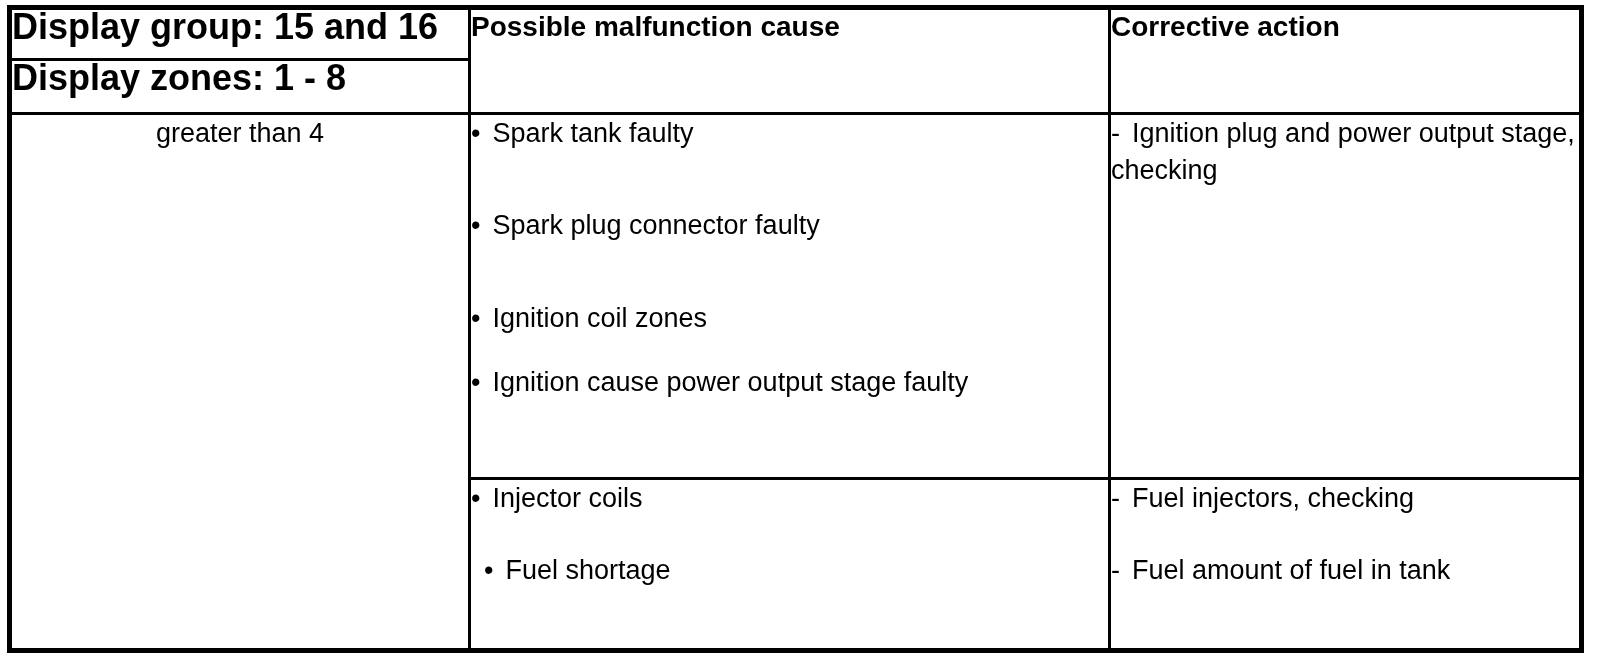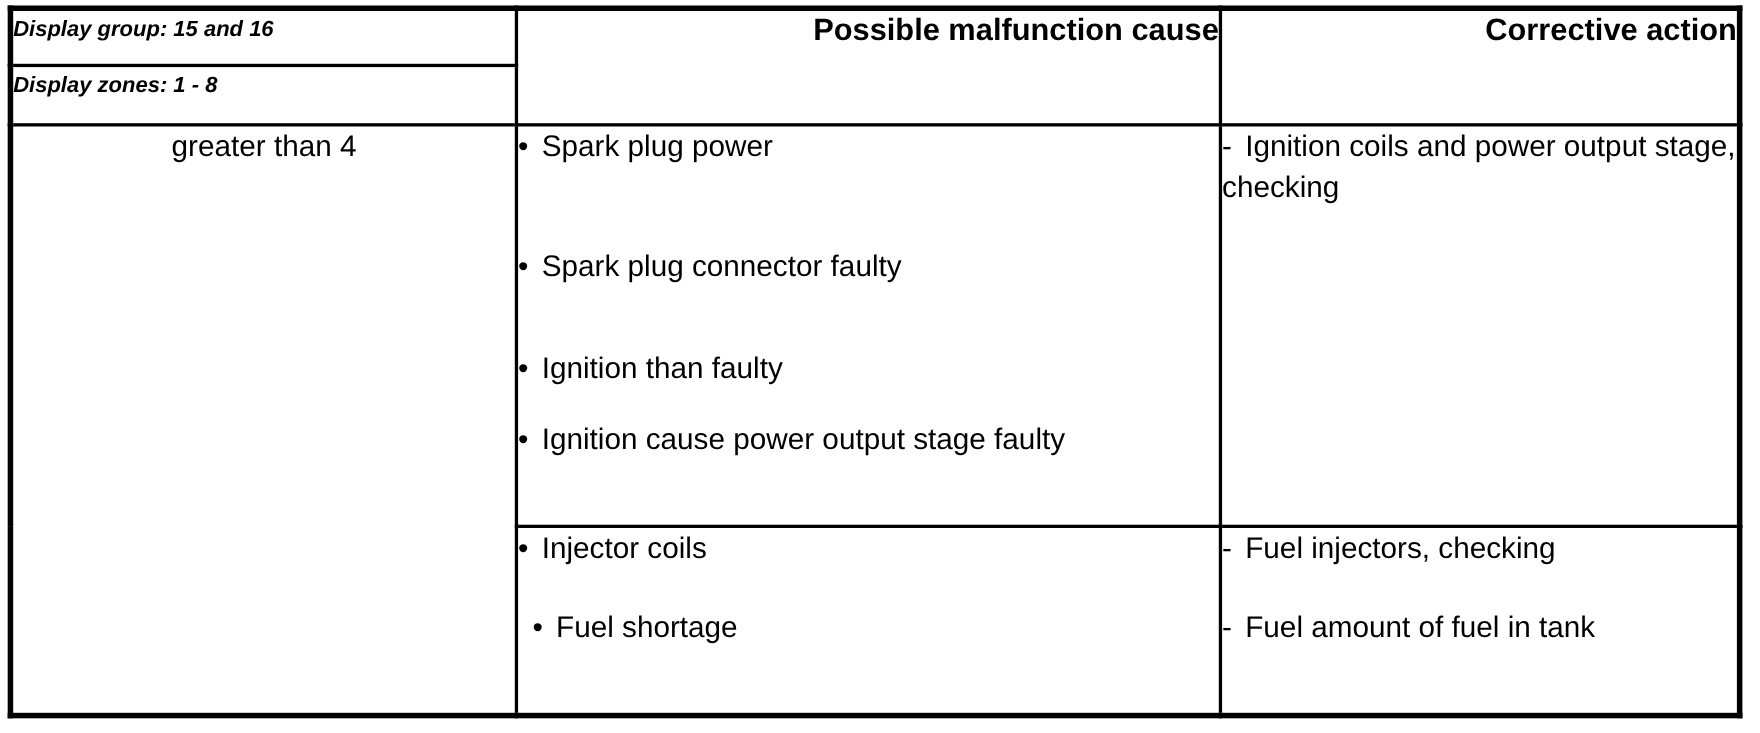--- a/index.html
+++ b/index.html
@@ -25,52 +25,51 @@
     vertical-align: top;
     padding: 0;
     overflow: hidden;
   }
   col.c1 { width: 460px; }
   col.c2 { width: 640px; }
   col.c3 { width: 472px; }
 
   td.hdr-left {
     font-weight: bold;
-    font-size: 20px;
+    font-size: 36px;
     line-height: 34px;
     padding: 8px 6px 4px 10px;
     height: 52px;
     box-sizing: border-box;
-    font-style: italic;
   }
   td.hdr-center {
     font-weight: bold;
     font-size: 28px;
     line-height: 34px;
-    text-align: right;
+    text-align: left;
     padding-top: 7px;
   }
   td.cond-cell {
     font-size: 27px;
     line-height: 37px;
     text-align: center;
     padding-top: 5px;
   }
   td.body-cell {
     font-size: 27px;
     line-height: 37px;
     padding: 4px 12px 0 8px;
   }
   tr.r3 td { height: 362px; }
   tr.r4 td { height: 168px; }
   tr.r2 td { height: 54px; }
 
   .li { white-space: normal; }
   .mark { margin-right: 12px; }
-  .g55 { margin-top: 72px; }
+  .g55 { margin-top: 55px; }
   .g56 { margin-top: 56px; }
   .g27 { margin-top: 27px; }
   .g35 { margin-top: 35px; }
   .indent { padding-left: 13px; }
 </style>
 </head>
 <body>
 
 <div class="wrap">
   <table class="diag">
@@ -85,35 +84,35 @@
       <td class="hdr-center" rowspan="2">Possible malfunction cause</td>
       <td class="hdr-center" rowspan="2">Corrective action</td>
     </tr>
     <tr class="r2">
       <td class="hdr-left">Display zones: 1 - 8</td>
     </tr>
     <tr class="r3">
       <td class="cond-cell" rowspan="2">greater than 4</td>
       <td class="body-cell">
         <div class="li">
-          <span class="mark">•</span><span>Spark plug power</span>
+          <span class="mark">•</span><span>Spark tank faulty</span>
         </div>
         <div class="li g55">
           <span class="mark">•</span><span>Spark plug connector faulty</span>
         </div>
         <div class="li g56">
-          <span class="mark">•</span><span>Ignition than faulty</span>
+          <span class="mark">•</span><span>Ignition coil zones</span>
         </div>
         <div class="li g27">
           <span class="mark">•</span><span>Ignition cause power output stage faulty</span>
         </div>
       </td>
       <td class="body-cell">
         <div class="li">
-          <span class="mark">-</span><span>Ignition coils and power output stage, checking</span>
+          <span class="mark">-</span><span>Ignition plug and power output stage, checking</span>
         </div>
       </td>
     </tr>
     <tr class="r4">
       <td class="body-cell">
         <div class="li">
           <span class="mark">•</span><span>Injector coils</span>
         </div>
         <div class="li g35 indent">
           <span class="mark">•</span><span>Fuel shortage</span>

